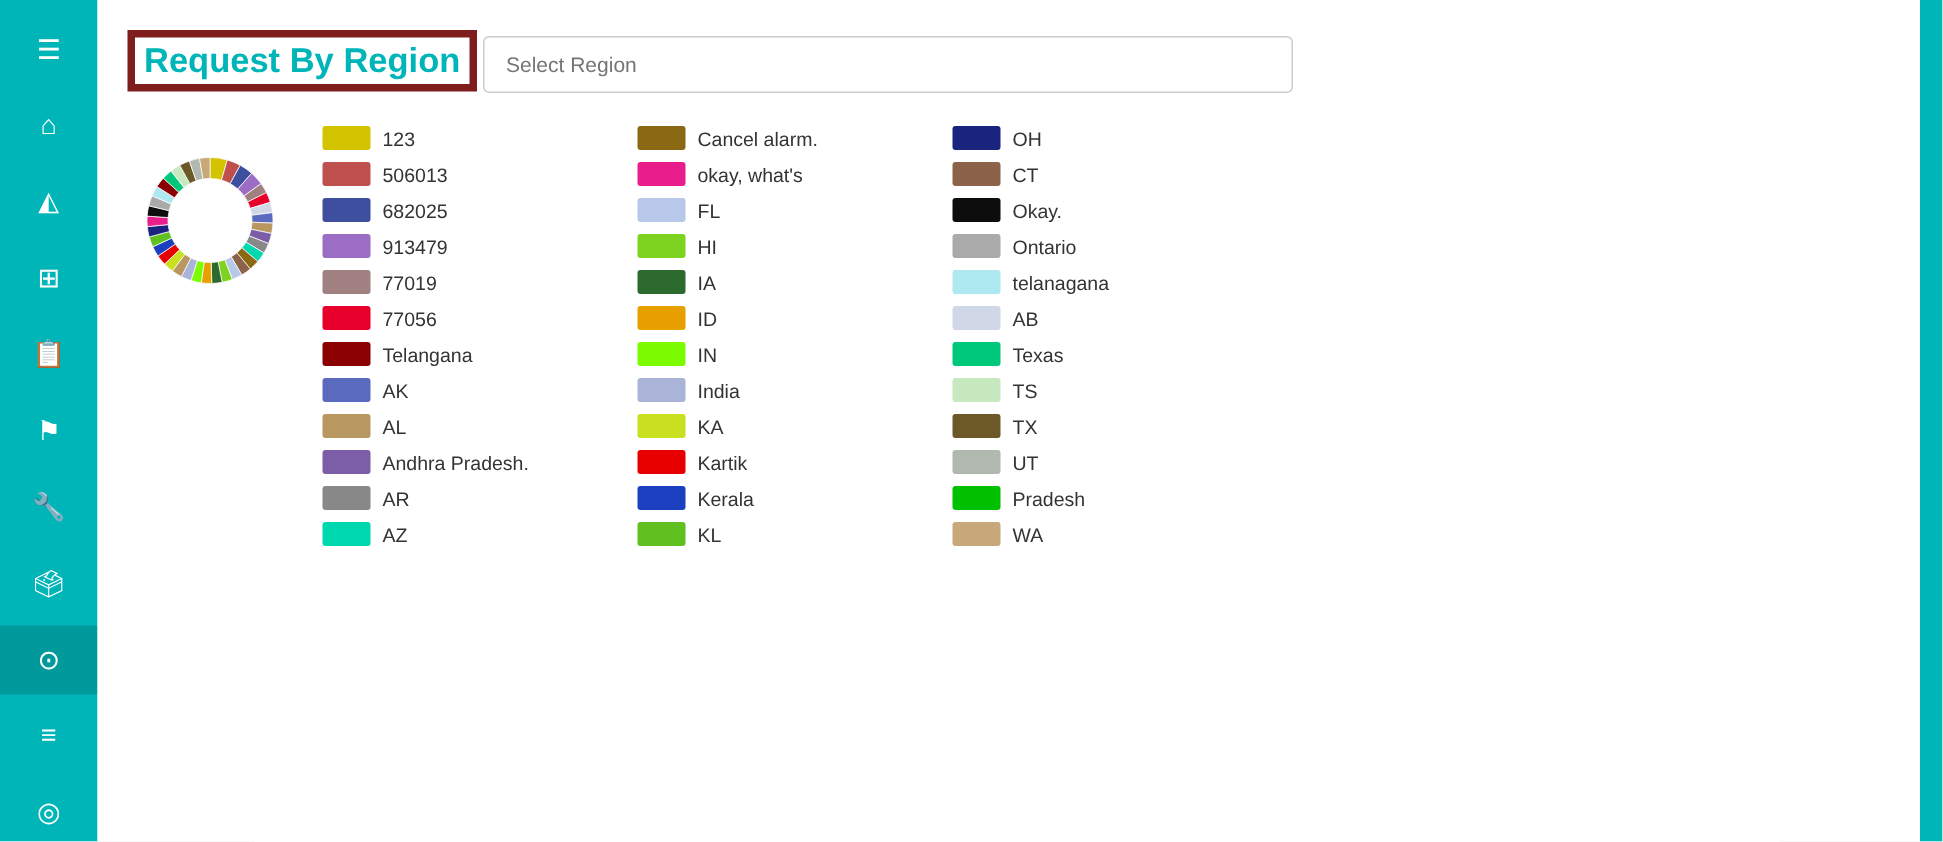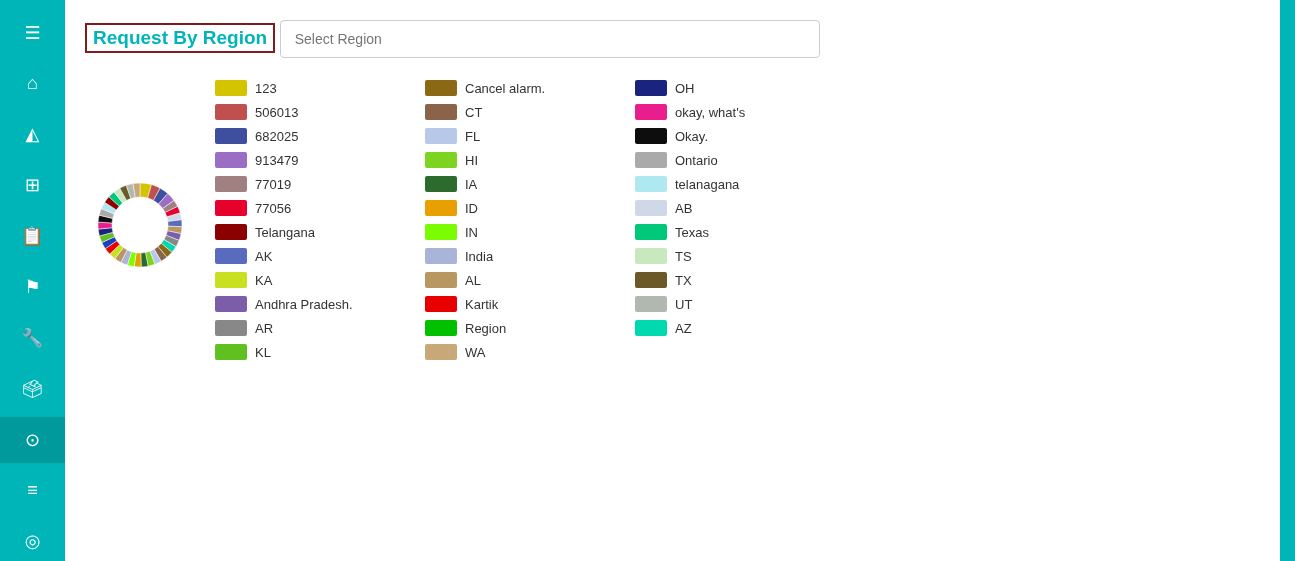--- a/index.html
+++ b/index.html
@@ -32,23 +32,23 @@
     .main-content {
       flex: 1;
       background: white;
       padding: 20px;
       overflow-y: auto;
     }
 
     
     .page-title {
       color: #00b5b8;
-      font-size: 19px;
+      font-size: 23px;
       font-weight: bold;
-      border: 2px solid #7f1d1d;
+      border: 5px solid #7f1d1d;
       display: inline-block;
       padding: 2px 6px;
       margin-bottom: 20px;
     }
 
     
     .select-region-input {
       width: 100%;
       max-width: 540px;
       padding: 10px 14px;
@@ -57,21 +57,21 @@
       font-size: 14px;
       color: #999;
       outline: none;
       margin-bottom: 20px;
     }
 
     
     .chart-legend-container {
       display: flex;
       gap: 20px;
-      align-items: center;
+      align-items: flex-start;
     }
 
     
     .donut-chart {
       flex-shrink: 0;
       width: 110px;
       height: 110px;
       margin-top: 10px;
     }
 
@@ -183,28 +183,28 @@
         </div>
         <div class="legend-item">
           <div class="legend-color" style="background-color: rgb(26, 35, 126);"></div>
           <span>OH</span>
         </div>
         <div class="legend-item">
           <div class="legend-color" style="background-color: rgb(192, 80, 77);"></div>
           <span>506013</span>
         </div>
         <div class="legend-item">
+          <div class="legend-color" style="background-color: rgb(233, 30, 140);"></div>
+          <span>okay, what's</span>
+        </div>
+        <div class="legend-item">
           <div class="legend-color" style="background-color: rgb(139, 99, 72);"></div>
           <span>CT</span>
         </div>
         <div class="legend-item">
-          <div class="legend-color" style="background-color: rgb(233, 30, 140);"></div>
-          <span>okay, what's</span>
-        </div>
-        <div class="legend-item">
           <div class="legend-color" style="background-color: rgb(63, 79, 160);"></div>
           <span>682025</span>
         </div>
         <div class="legend-item">
           <div class="legend-color" style="background-color: rgb(184, 200, 232);"></div>
           <span>FL</span>
         </div>
         <div class="legend-item">
           <div class="legend-color" style="background-color: rgb(13, 13, 13);"></div>
           <span>Okay.</span>
@@ -263,50 +263,54 @@
         </div>
         <div class="legend-item">
           <div class="legend-color" style="background-color: rgb(170, 180, 216);"></div>
           <span>India</span>
         </div>
         <div class="legend-item">
           <div class="legend-color" style="background-color: rgb(200, 232, 192);"></div>
           <span>TS</span>
         </div>
         <div class="legend-item">
+          <div class="legend-color" style="background-color: rgb(184, 152, 96);"></div>
+          <span>AL</span>
+        </div>
+        <div class="legend-item">
           <div class="legend-color" style="background-color: rgb(200, 224, 32);"></div>
           <span>KA</span>
         </div>
         <div class="legend-item">
-          <div class="legend-color" style="background-color: rgb(184, 152, 96);"></div>
-          <span>AL</span>
-        </div>
-        <div class="legend-item">
           <div class="legend-color" style="background-color: rgb(107, 90, 40);"></div>
           <span>TX</span>
         </div>
         <div class="legend-item">
           <div class="legend-color" style="background-color: rgb(123, 94, 167);"></div>
           <span>Andhra Pradesh.</span>
         </div>
         <div class="legend-item">
           <div class="legend-color" style="background-color: rgb(232, 0, 0);"></div>
           <span>Kartik</span>
         </div>
         <div class="legend-item">
           <div class="legend-color" style="background-color: rgb(176, 184, 176);"></div>
           <span>UT</span>
         </div>
         <div class="legend-item">
           <div class="legend-color" style="background-color: rgb(136, 136, 136);"></div>
           <span>AR</span>
         </div>
         <div class="legend-item">
+          <div class="legend-color" style="background-color: rgb(26, 63, 191);"></div>
+          <span>Kerala</span>
+        </div>
+        <div class="legend-item">
           <div class="legend-color" style="background-color: rgb(0, 192, 0);"></div>
-          <span>Region</span>
+          <span>Pradesh</span>
         </div>
         <div class="legend-item">
           <div class="legend-color" style="background-color: rgb(0, 216, 176);"></div>
           <span>AZ</span>
         </div>
         <div class="legend-item">
           <div class="legend-color" style="background-color: rgb(96, 192, 32);"></div>
           <span>KL</span>
         </div>
         <div class="legend-item">

